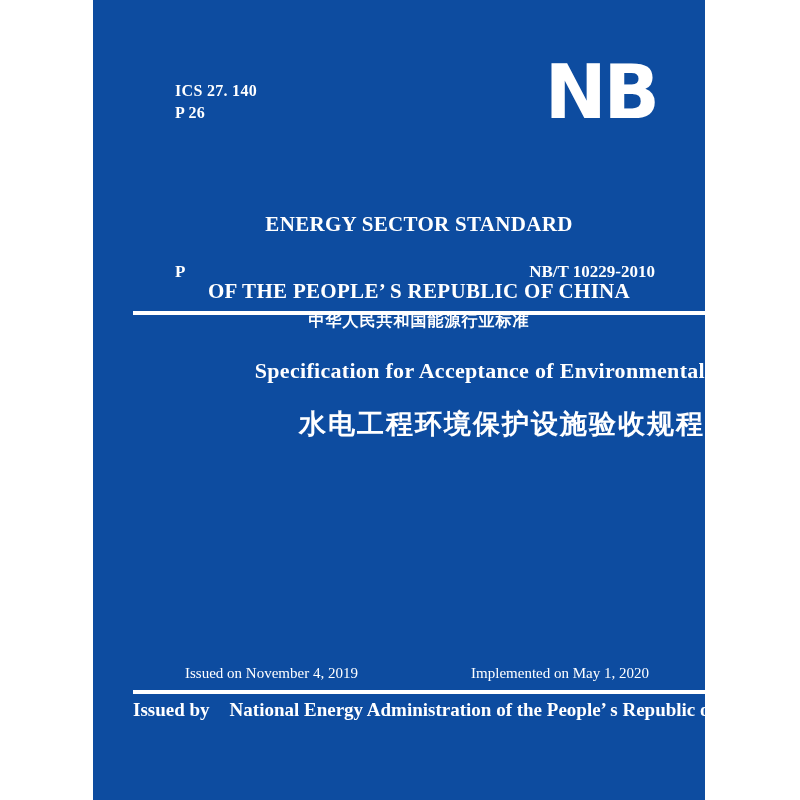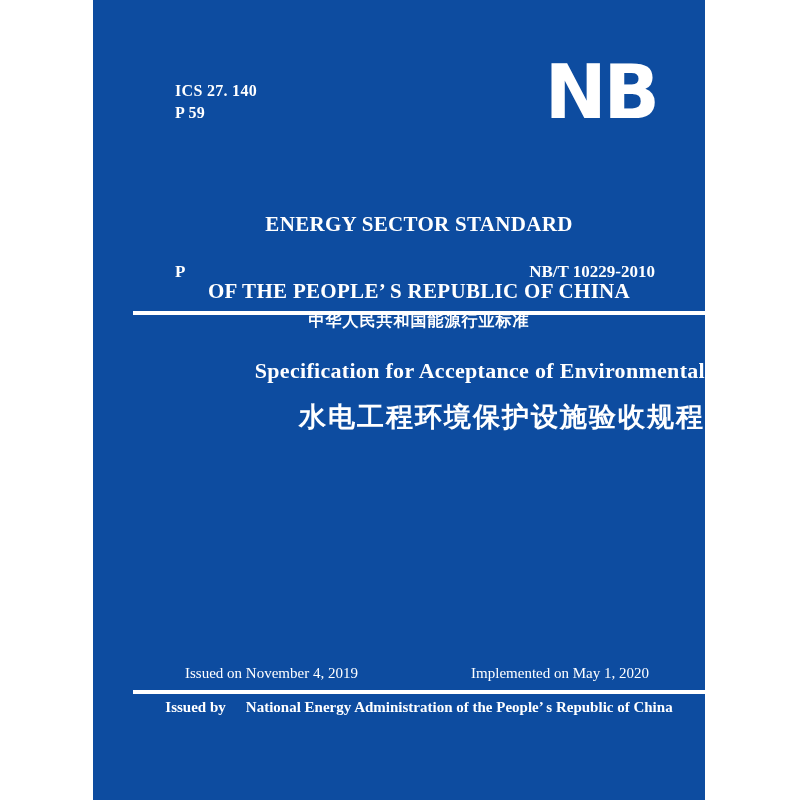--- a/index.html
+++ b/index.html
@@ -106,57 +106,57 @@
   }
   .title-en {
     font-size: 22px;
     line-height: 38px;
     letter-spacing: 0.3px;
     white-space: nowrap;
   }
   .title-zh {
     font-size: 27px;
     line-height: 34px;
-    margin-top: 10px;
+    margin-top: 17px;
     letter-spacing: 2px;
     white-space: nowrap;
   }
   .date-row {
     position: absolute;
     left: 52px;
     right: 56px;
     top: 665px;
     display: flex;
     justify-content: space-between;
     font-size: 15px;
     font-weight: normal;
     white-space: nowrap;
   }
   .issued-by-row {
     position: absolute;
     left: 0;
     right: 0;
     top: 699px;
     text-align: center;
-    font-size: 15px;
+    font-size: 19px;
     font-weight: bold;
     white-space: nowrap;
   }
   .issued-by-value { margin-left: 20px; }
 </style>
 </head>
 <body>
 
 <div class="page">
   <div class="cover">
     <div class="content">
 
       <div class="ics-block">
         <div>ICS 27. 140</div>
-        <div>P 59</div>
+        <div>P 26</div>
       </div>
 
       <div class="nb-logo">NB</div>
 
       <div class="header-block">
         <div class="header-en">ENERGY SECTOR STANDARD</div>
         <div class="header-en">OF THE PEOPLE’ S REPUBLIC OF CHINA</div>
         <div class="header-zh">中华人民共和国能源行业标准</div>
       </div>
 

